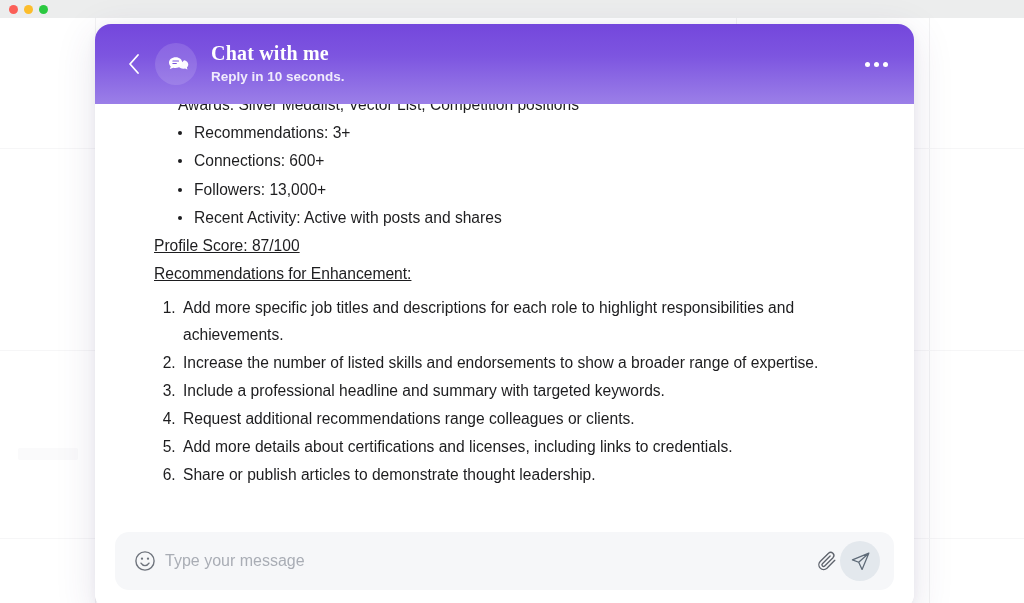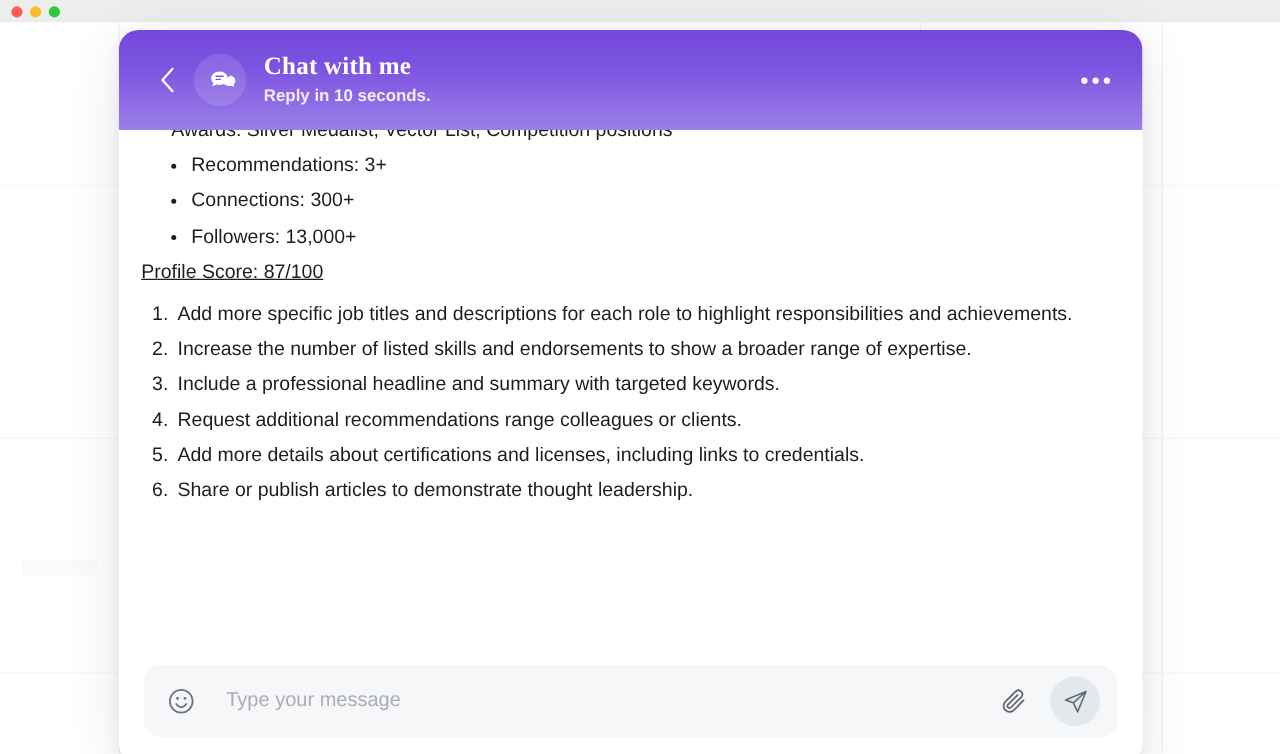--- a/index.html
+++ b/index.html
@@ -170,20 +170,21 @@
     position: absolute;
     left: 18px;
     right: 18px;
     top: -12px;
     bottom: 0;
   }
   #bot-message {
     color: #1d1d1f;
     font-size: 15.6px;
     line-height: 1.68;
+    margin-left: 41px;
   }
   #bot-message .clipped-line {
     white-space: nowrap;
     overflow: hidden;
     margin: 0 0 2px 24px;
   }
   #bot-message ul.bullets {
     margin: 0;
     padding: 0 0 0 24px;
     list-style: none;
@@ -227,21 +228,21 @@
     box-sizing: border-box;
   }
   #composer-bar {
     height: 58px;
     border-radius: 14px;
     background: #f6f7f9;
     display: flex;
     align-items: center;
     padding: 0 14px 0 18px;
     box-sizing: border-box;
-    gap: 16px;
+    gap: 0;
   }
   #emoji-button {
     flex: 0 0 auto;
     width: 24px;
     height: 24px;
     display: flex;
     align-items: center;
     justify-content: center;
     cursor: pointer;
   }
@@ -333,26 +334,28 @@
   </div>
 
   <div id="chat-body">
     <div id="message-scroll">
       <div id="bot-message">
 
         <div class="clipped-line">Awards: Silver Medalist, Vector List, Competition positions</div>
 
         <ul class="bullets">
           <li>Recommendations: 3+</li>
-          <li>Connections: 300+</li>
+          <li>Connections: 600+</li>
           <li>Followers: 13,000+</li>
+          <li>Recent Activity: Active with posts and shares</li>
         </ul>
 
         <p class="plain">Profile Score: 87/100</p>
 
+        <p class="plain">Recommendations for Enhancement:</p>
 
         <ol class="numbers">
           <li>Add more specific job titles and descriptions for each role to highlight responsibilities and achievements.</li>
           <li>Increase the number of listed skills and endorsements to show a broader range of expertise.</li>
           <li>Include a professional headline and summary with targeted keywords.</li>
           <li>Request additional recommendations range colleagues or clients.</li>
           <li>Add more details about certifications and licenses, including links to credentials.</li>
           <li>Share or publish articles to demonstrate thought leadership.</li>
         </ol>
 

